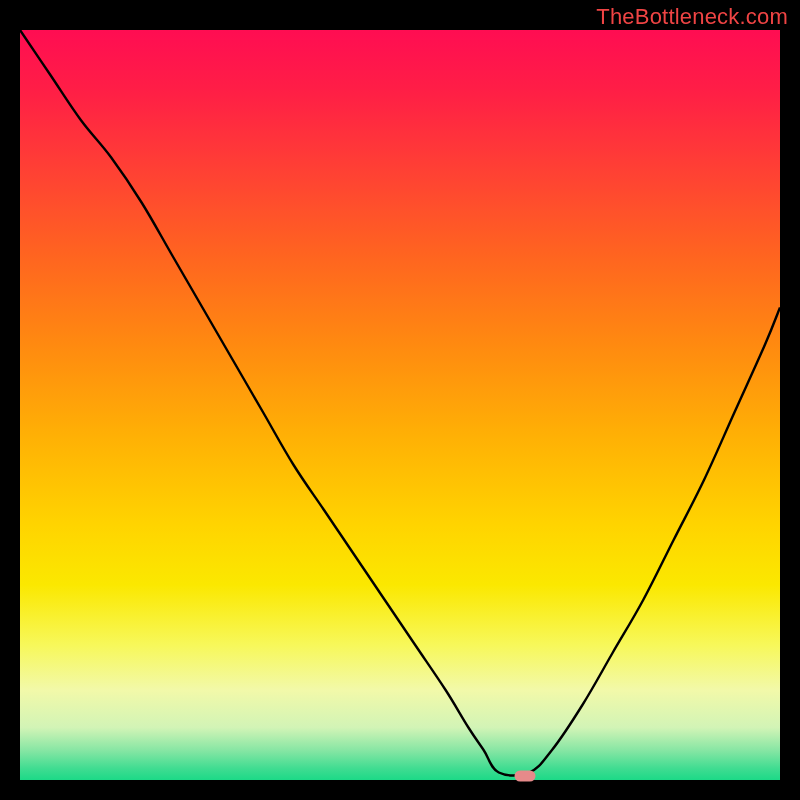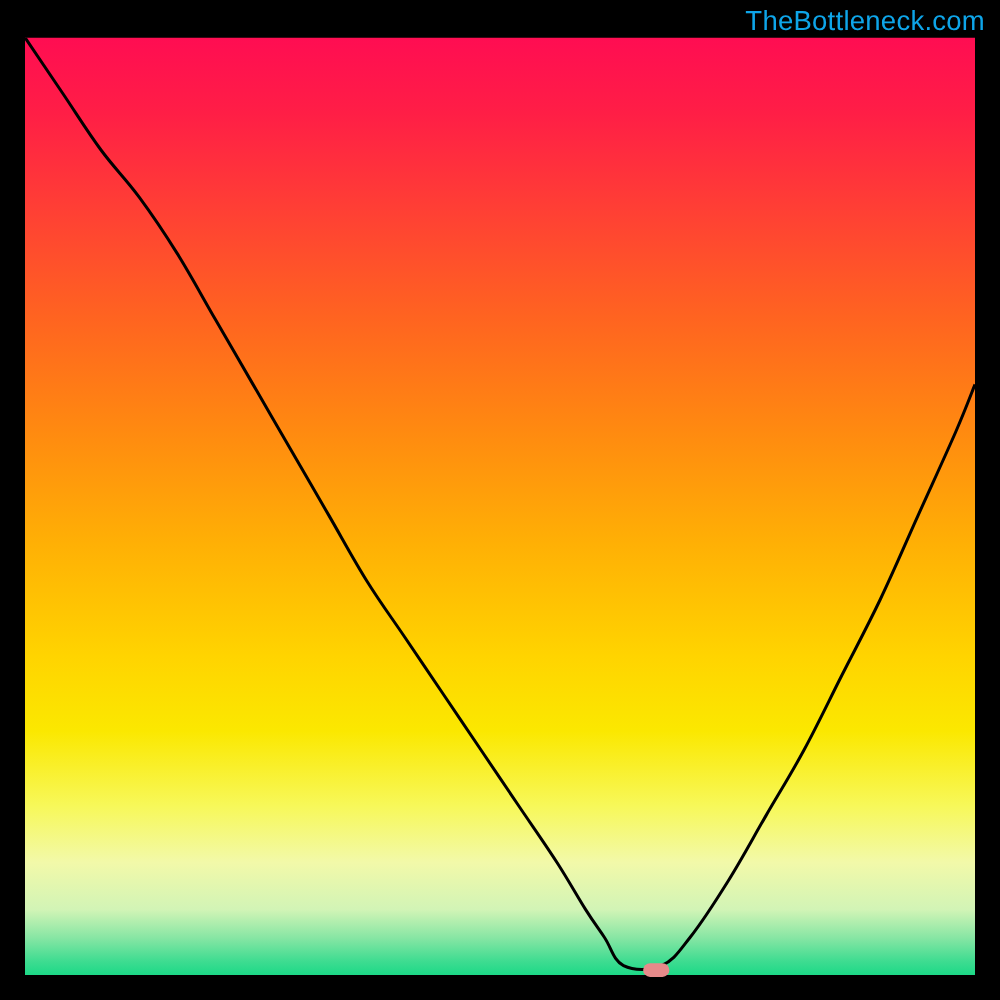--- a/index.html
+++ b/index.html
@@ -14,21 +14,21 @@
   .outer {
     width: 800px;
     height: 800px;
     position: relative;
     background: #000000;
   }
   .watermark {
     position: absolute;
     top: 4px;
     right: 12px;
-    color: #0ea5e9;
+    color: #ef4444;
     font-size: 22px;
     font-weight: 500;
     letter-spacing: 0.2px;
     z-index: 10;
   }
   .plot-wrap {
     position: absolute;
     left: 20px;
     top: 30px;
     width: 760px;

